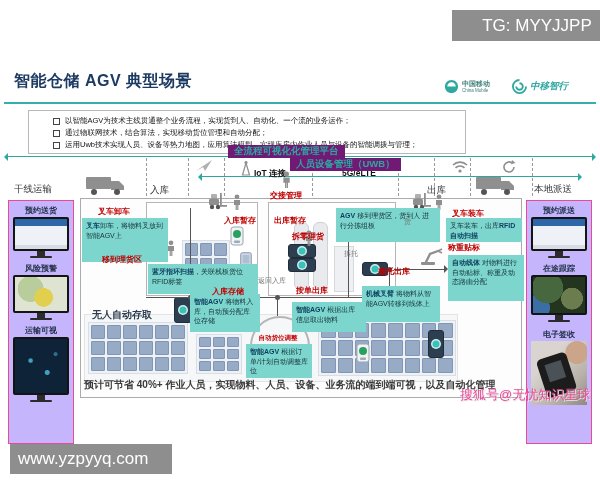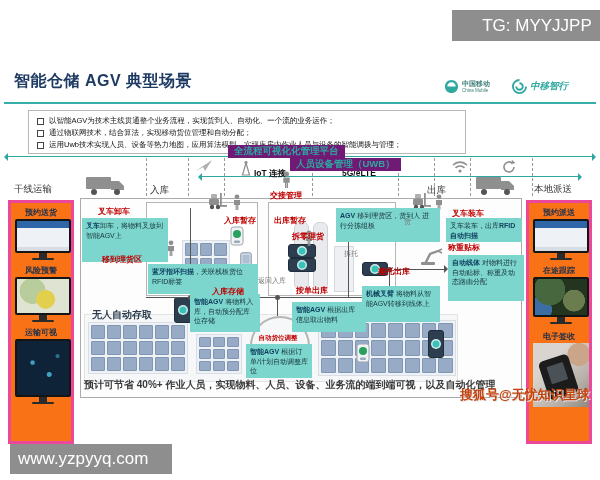--- a/index.html
+++ b/index.html
@@ -2,30 +2,30 @@
 <html><head>
 <meta charset="utf-8">
 <style>
   html,body{margin:0;padding:0}
   body{width:600px;height:480px;position:relative;background:#fff;overflow:hidden;
        font-family:"Liberation Sans","DejaVu Sans",sans-serif;color:#222}
   .abs{position:absolute}
   .wm{background:#8e8e8e;color:#fff;display:flex;align-items:center;z-index:50}
   .title{font-size:16px;font-weight:bold;color:#1d3a63;letter-spacing:.5px;white-space:nowrap}
   .divider{background:#35b0a8;height:2px}
-  .bullets{border:1px solid #b8b8b8;padding:4px 8px;font-size:7.5px;line-height:12px;color:#111;box-sizing:border-box}
+  .bullets{border:1px solid #b8b8b8;padding:4px 24px;font-size:7.5px;line-height:12px;color:#111;box-sizing:border-box}
   .brow{display:flex;align-items:center;white-space:nowrap}
   .bq{display:inline-block;width:5px;height:5px;border:1px solid #444;margin-right:5px;flex:0 0 auto}
   .tl{height:0;border-top:1.5px solid #2da8a1}
   .tlabel{font-size:9.5px;font-weight:bold;color:#2da8a1;background:#701a75;padding:0 6px;white-space:nowrap;z-index:3}
   .tri{width:0;height:0;border:4px solid transparent}
   .dash{width:0;border-left:1px dashed #9a9a9a}
   .zlabel{font-size:9.5px;font-weight:normal;color:#333;white-space:nowrap}
   .ilabel{font-size:8.5px;font-weight:bold;color:#111;white-space:nowrap}
-  .panel{border:3px solid #ec4899;background:#f97316;box-sizing:border-box}
+  .panel{border:1px solid #ec4899;background:#c4b5fd;box-sizing:border-box}
   .plabel{width:100%;text-align:center;font-size:8px;font-weight:bold;color:#24324a;white-space:nowrap}
   .mon{background:#141414;border-radius:2px;padding:2px;box-sizing:border-box}
   .mon::after{content:"";position:absolute;left:50%;bottom:-5px;transform:translateX(-50%);width:8px;height:5px;background:#2b2b2b}
   .mon::before{content:"";position:absolute;left:50%;bottom:-7px;transform:translateX(-50%);width:22px;height:2.5px;background:#2b2b2b;border-radius:1px}
   .scr{width:100%;height:100%}
   .scr-ui{background:linear-gradient(180deg,#2f66a8 0 22%,#eef1f5 22% 88%,#d7dde5 88%)}
   .scr-map{background:#dfe3d2;background-image:radial-gradient(circle at 55% 60%,#e2cf4e 0 26%,rgba(0,0,0,0) 27%),radial-gradient(circle at 30% 35%,#b9cd9c 0 30%,rgba(0,0,0,0) 31%)}
   .scr-dark{background:#0e2238;background-image:radial-gradient(circle at 30% 40%,#3fa0c0 0 1.5px,rgba(0,0,0,0) 3px),radial-gradient(circle at 62% 62%,#3fa0c0 0 2px,rgba(0,0,0,0) 3px),radial-gradient(circle at 78% 28%,#2e6f8e 0 1.5px,rgba(0,0,0,0) 2.5px)}
   .scr-sat{background:#24351f;background-image:radial-gradient(circle at 28% 30%,#47683f 0 34%,rgba(0,0,0,0) 35%),radial-gradient(circle at 75% 60%,#6b7c4f 0 24%,rgba(0,0,0,0) 25%),radial-gradient(circle at 8% 85%,#3a6ea5 0 22%,rgba(0,0,0,0) 23%)}
   .photo{background:linear-gradient(135deg,#d9d4cf 0 30%,#b9b2ab 70%,#8f8880);background-image:radial-gradient(circle at 82% 18%,#caa58a 0 16%,rgba(0,0,0,0) 17%),linear-gradient(135deg,#d9d4cf 0 30%,#b9b2ab 70%,#8f8880);overflow:hidden}
@@ -41,21 +41,21 @@
   .cl{background:#555;z-index:4}
   .jdot{width:5px;height:5px;background:#555;border-radius:50%;z-index:4}
   .pallet{display:grid;gap:2px;padding:2px;background:#eef1f5;border:1px solid #d9dee6;box-sizing:border-box;z-index:1}
   .pallet i{background:#97abc7;border:1px solid #8096b2;border-radius:1px}
   .agv{background:#2d3e50;border-radius:3px;border:1px solid #1f2d3b;z-index:2}
   .agv span{position:absolute;top:50%;left:50%;transform:translate(-50%,-50%);width:7px;height:7px;border-radius:50%;background:#39c2b9;box-shadow:0 0 0 1.5px #cfeeec}
   .conv{background:#e8eaee;border:1px solid #cdd2d8;border-radius:6px;z-index:1}
   .shelf{background:#eef0f3;border:1px solid #d5d9de;z-index:1}
   .circle{border:2px solid #b5b5b5;border-radius:50%;z-index:4}
   .summary{font-size:10px;font-weight:bold;color:#3a3a3a;text-align:center;z-index:6;white-space:nowrap}
-  .sohu{font-size:13px;font-weight:bold;color:#c2410c;text-shadow:1px 1px 0 #e6e6e6;z-index:40;white-space:nowrap}
+  .sohu{font-size:13px;font-weight:normal;color:#ec4899;text-shadow:1px 1px 0 #e6e6e6;z-index:40;white-space:nowrap}
   .logo{display:flex;align-items:center;gap:3px;color:#2fa8a0}
   .logo .nm{font-size:7px;font-weight:bold;color:#41807b;line-height:8px}
   .logo .sub{font-size:4.5px;color:#41807b}
   .cmzx-nm{font-size:9.5px;font-weight:bold;font-style:italic;color:#2fa8a0}
   svg.ic{position:absolute;color:#8f8f8f;z-index:2}
 </style>
 </head>
 <body>
 
 <svg width="0" height="0" style="position:absolute">

